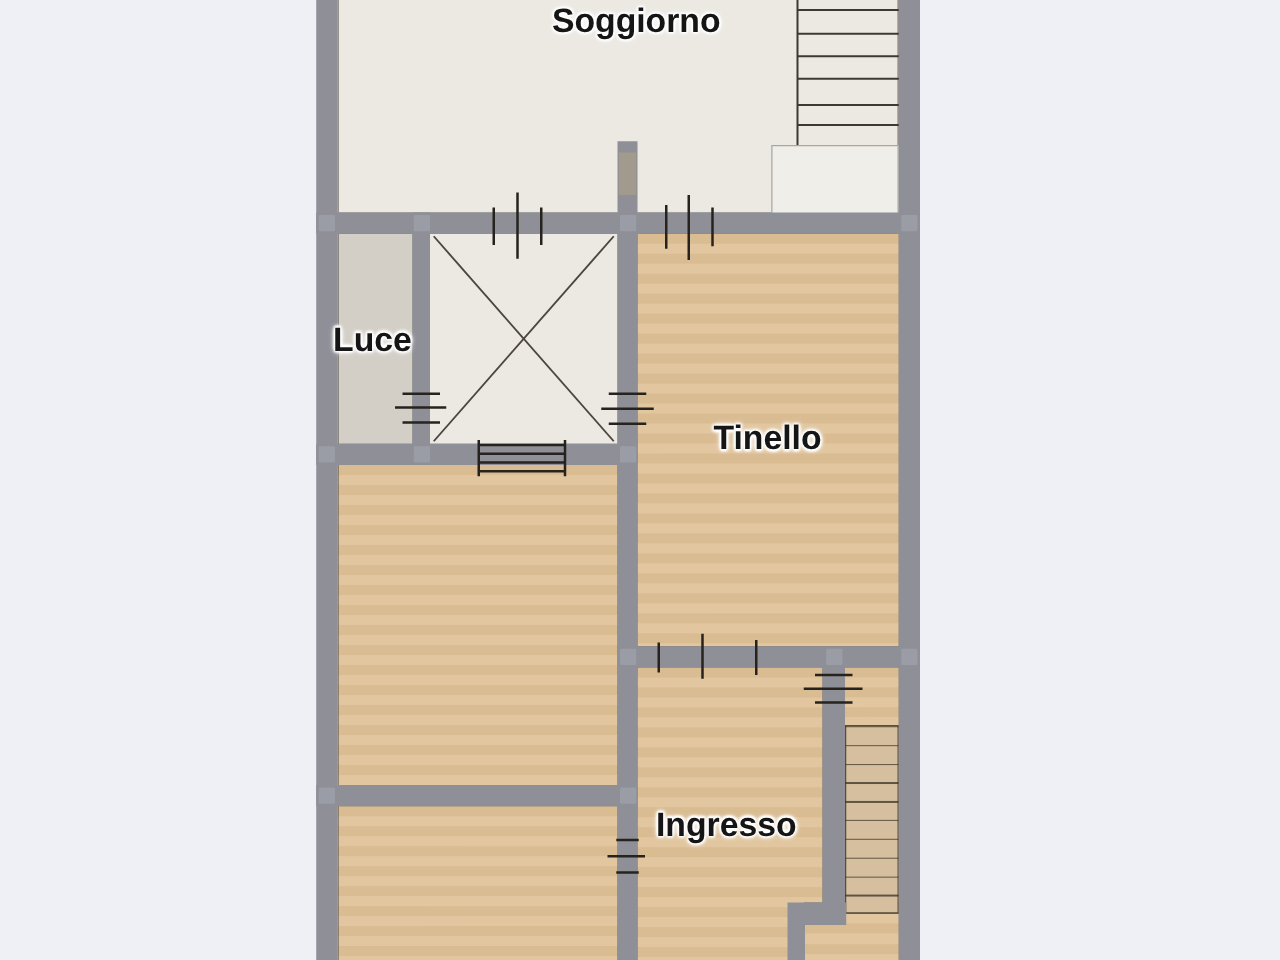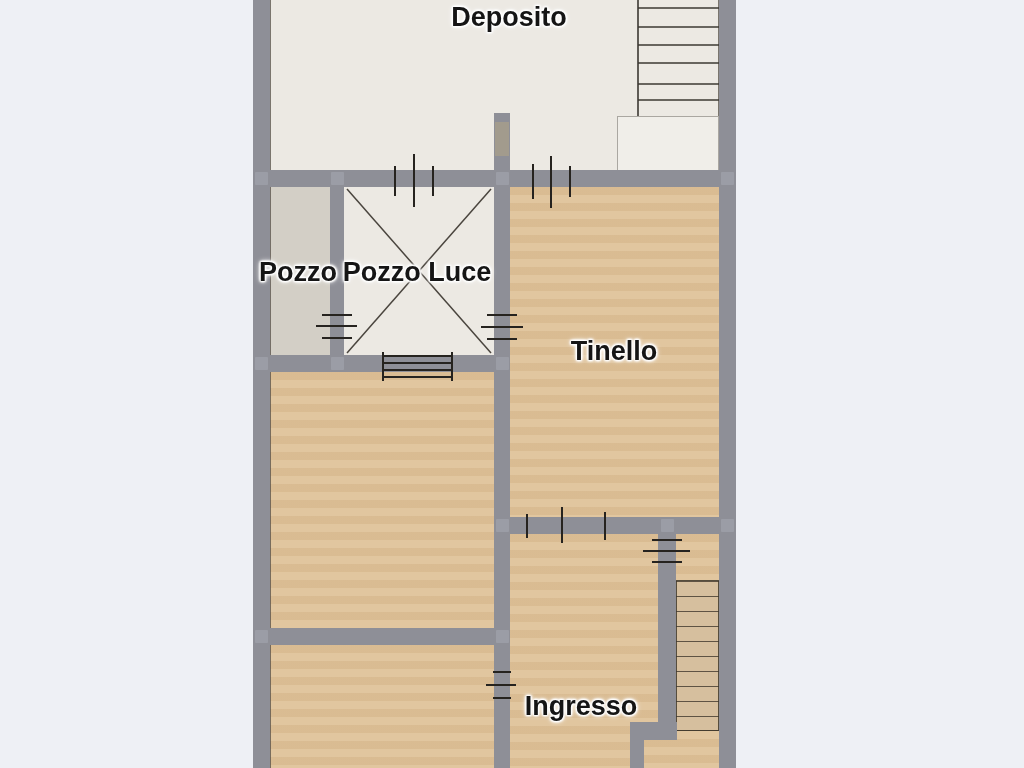--- a/index.html
+++ b/index.html
@@ -151,18 +151,17 @@
       <line x1="652" y1="562" x2="682" y2="562"></line>
     </g>
 
     <g stroke="#26231f" stroke-width="2">
       <line x1="493" y1="672" x2="511" y2="672"></line>
       <line x1="486" y1="685" x2="516" y2="685"></line>
       <line x1="493" y1="698" x2="511" y2="698"></line>
     </g>
   </svg>
 
-  <div class="room-label" style="left:509px;top:17px;">Deposito</div>
-  <div class="room-label" style="left:298px;top:272px;">Pozzo</div>
-  <div class="room-label" style="left:417px;top:272px;">Pozzo Luce</div>
+  <div class="room-label" style="left:509px;top:17px;">Soggiorno</div>
+  <div class="room-label" style="left:298px;top:272px;">Luce</div>
   <div class="room-label" style="left:614px;top:351px;text-align:center;">Tinello</div>
-  <div class="room-label" style="left:581px;top:660px;margin-top:46px;">Ingresso</div>
+  <div class="room-label" style="left:581px;top:660px;">Ingresso</div>
 </div>
 
 </body></html>

